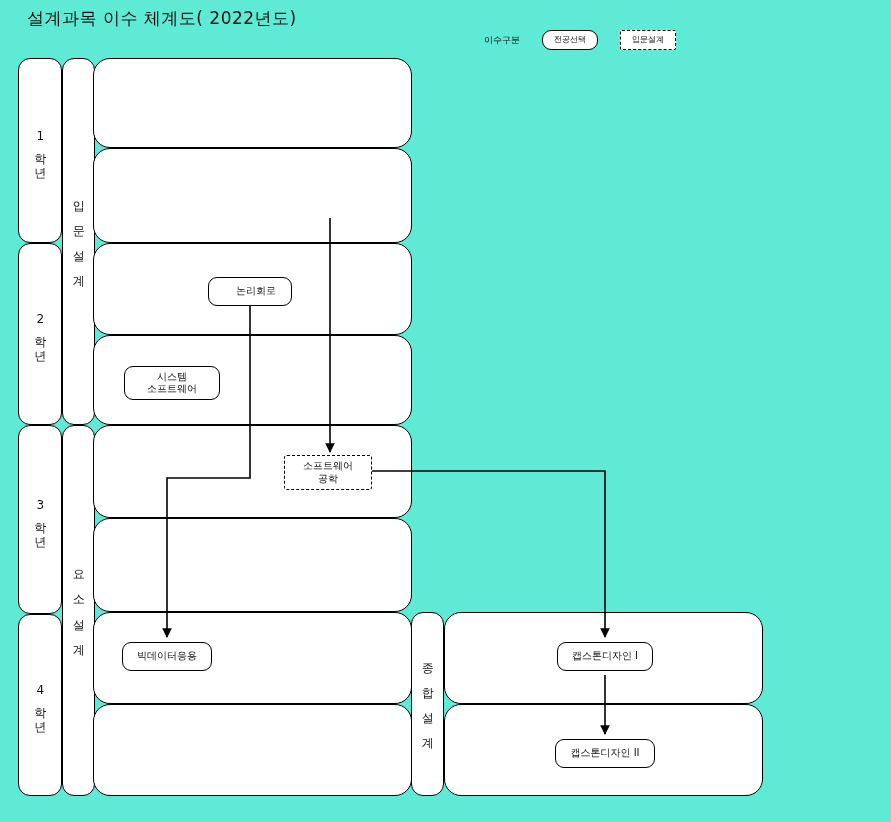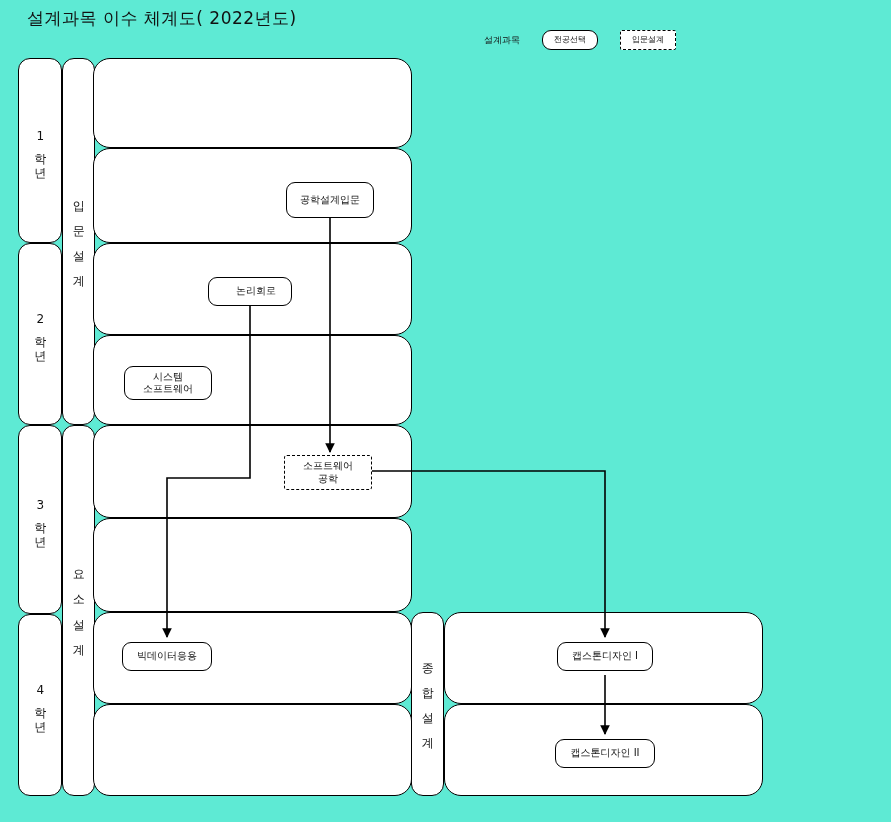--- a/index.html
+++ b/index.html
@@ -132,21 +132,21 @@
   }
 </style>
 </head>
 <body>
 
 <div id="page">
 
   <div class="page-title">설계과목 이수 체계도( 2022년도)</div>
 
   <div class="legend">
-    <span class="legend-label">설계과목</span>
+    <span class="legend-label">이수구분</span>
     <span class="legend-chip solid">전공선택</span>
     <span class="legend-chip dashed">입문설계</span>
   </div>
 
   <div class="vcol" style="left:18px; top:58px; width:44px; height:185px;">
     <span class="vtext">1학년</span>
   </div>
   <div class="vcol" style="left:18px; top:243px; width:44px; height:182px;">
     <span class="vtext">2학년</span>
   </div>
@@ -188,25 +188,24 @@
 
     <path d="M 330 218 L 330 452" fill="none" stroke="#000" stroke-width="1.6" marker-end="url(#arrow)"></path>
 
     <path d="M 250 306 L 250 478 L 167 478 L 167 637" fill="none" stroke="#000" stroke-width="1.6" marker-end="url(#arrow)"></path>
 
     <path d="M 372 471 L 605 471 L 605 637" fill="none" stroke="#000" stroke-width="1.6" marker-end="url(#arrow)"></path>
 
     <path d="M 605 675 L 605 734" fill="none" stroke="#000" stroke-width="1.6" marker-end="url(#arrow)"></path>
   </svg>
 
-  <div class="course major-elective" style="left:286px; top:182px; width:88px; height:36px;">공학설계입문</div>
 
   <div class="course major-elective" style="left:208px; top:277px; width:84px; height:29px;padding-left:12px;">논리회로</div>
 
-  <div class="course major-elective" style="left:124px; top:366px; width:88px; height:34px;">시스템
+  <div class="course major-elective" style="left:124px; top:366px; width:96px; height:34px;">시스템
 소프트웨어</div>
 
   <div class="course major-advanced" style="left:284px; top:455px; width:88px; height:35px;">소프트웨어
 공학</div>
 
   <div class="course major-elective" style="left:122px; top:642px; width:90px; height:29px;">빅데이터응용</div>
 
   <div class="course major-elective" style="left:557px; top:642px; width:96px; height:29px;">캡스톤디자인 I</div>
 
   <div class="course major-elective" style="left:555px; top:739px; width:100px; height:29px;">캡스톤디자인 II</div>

